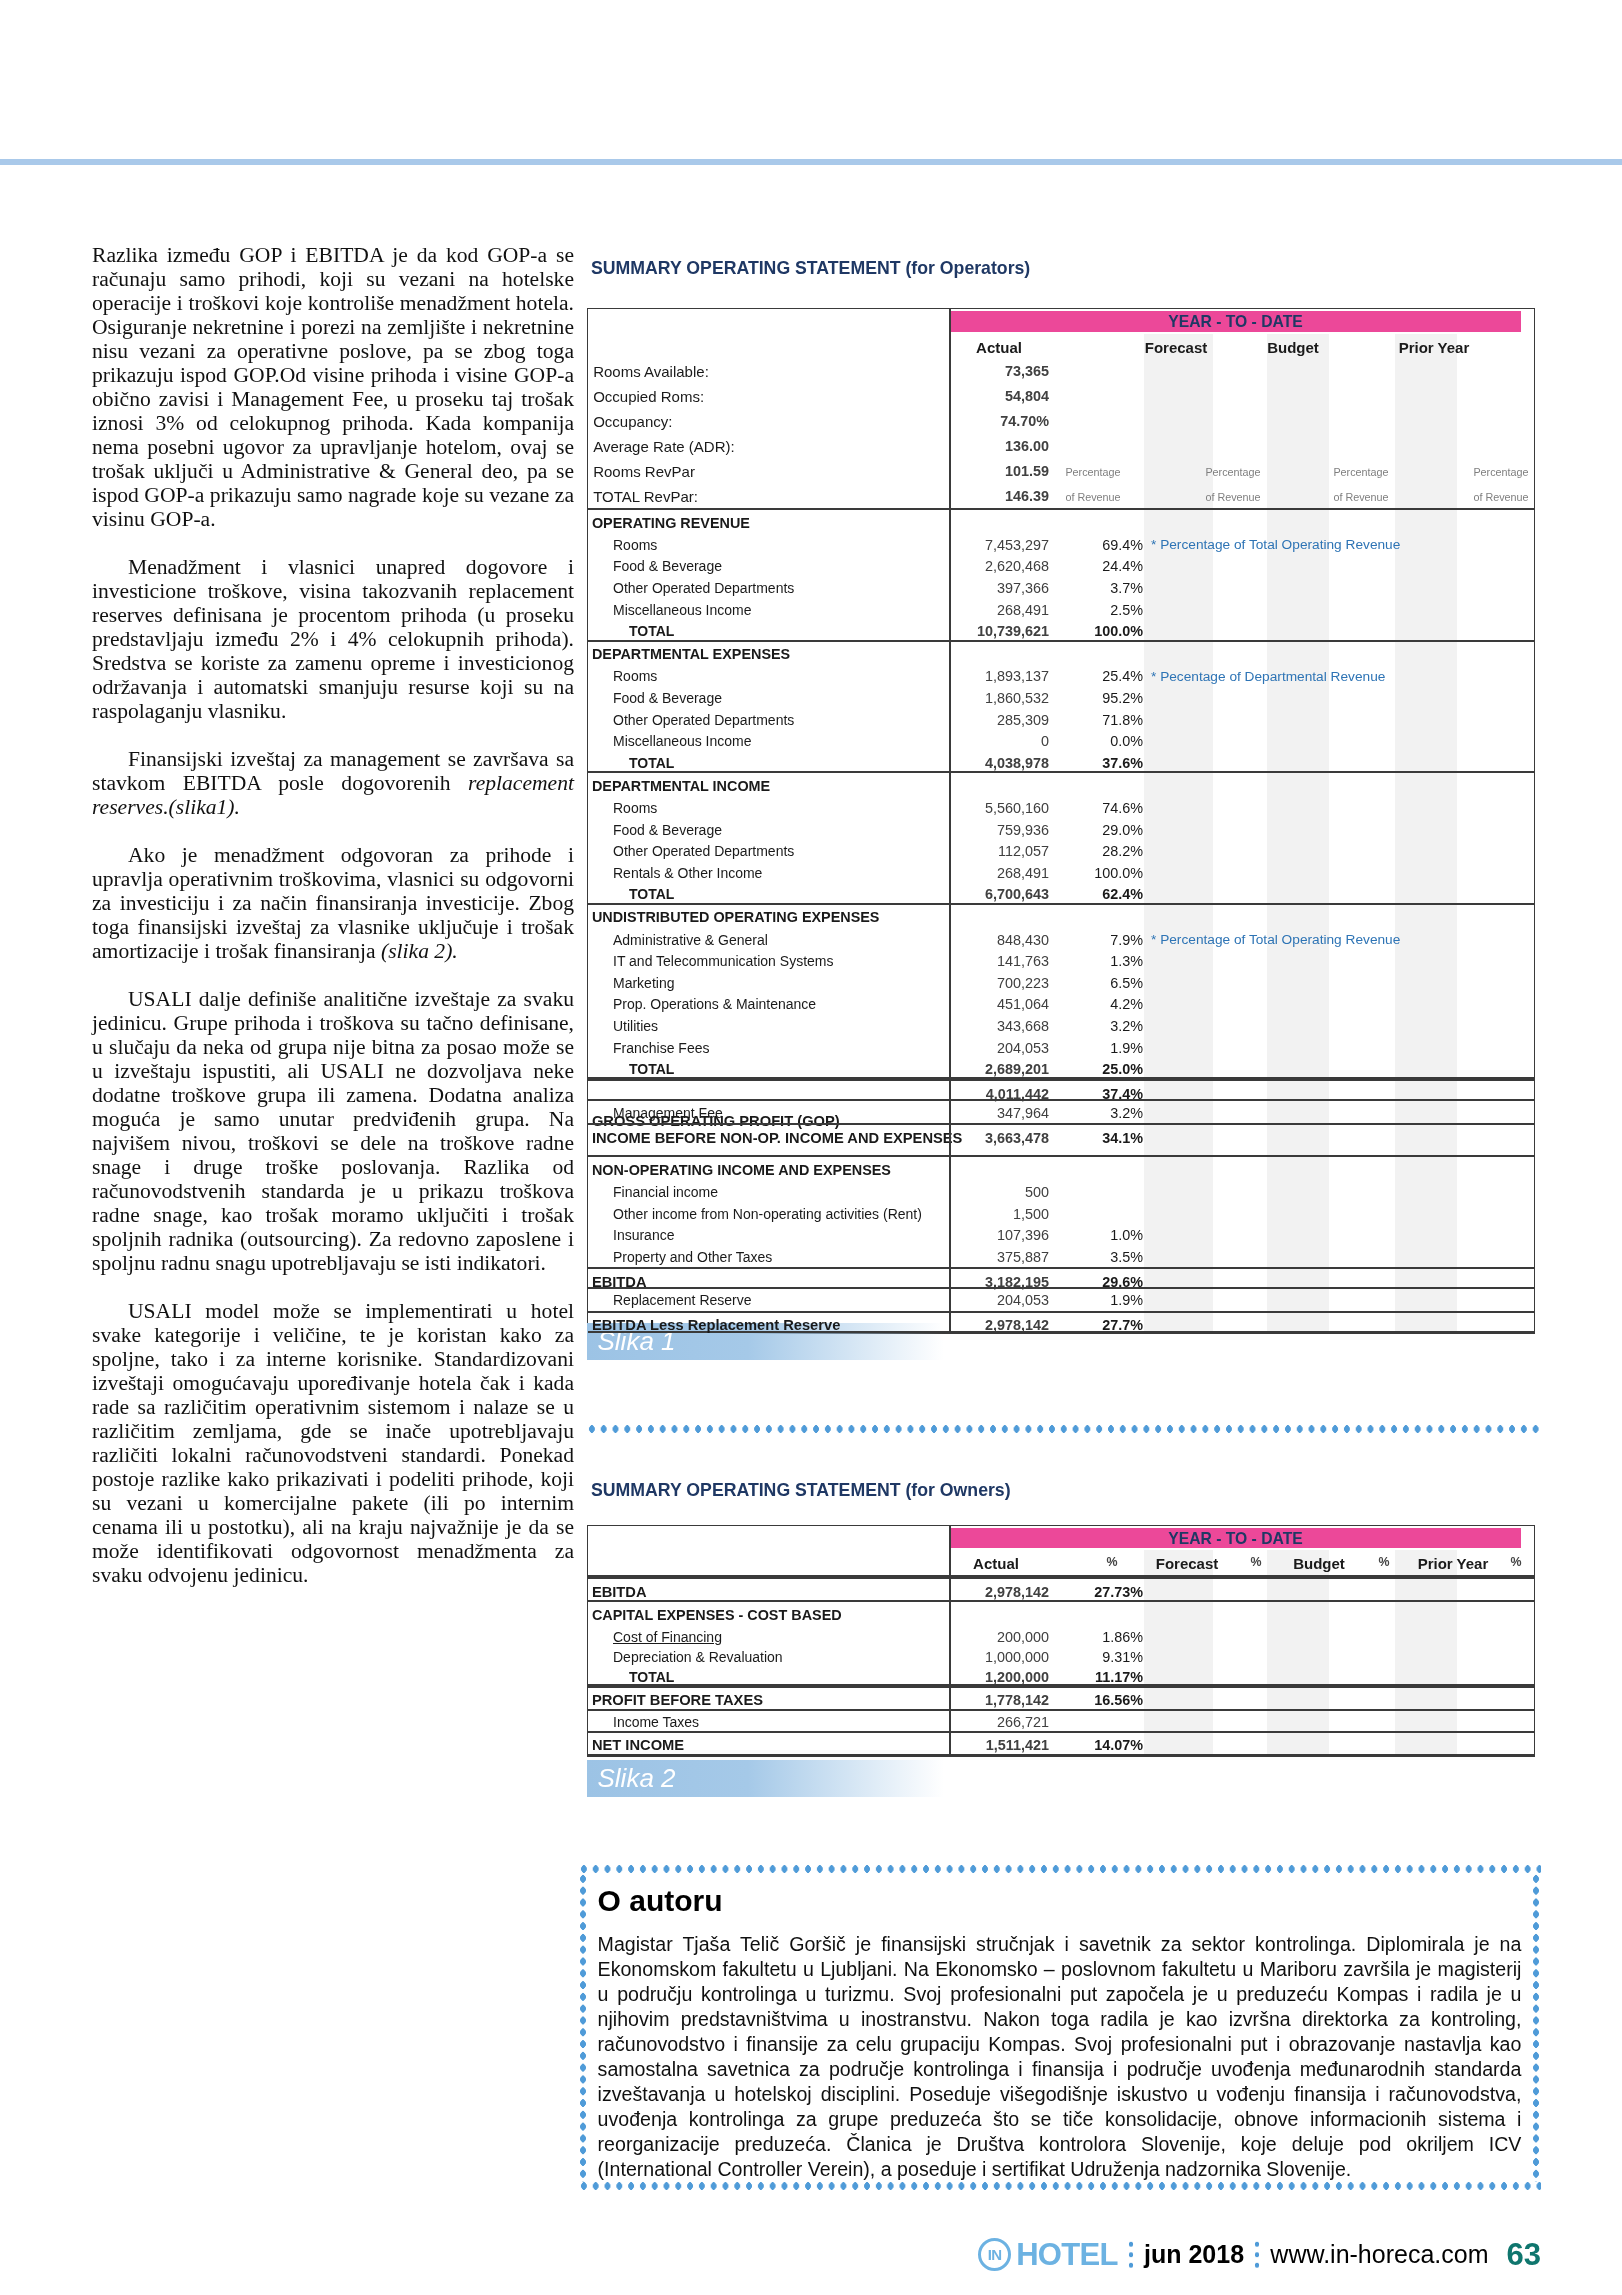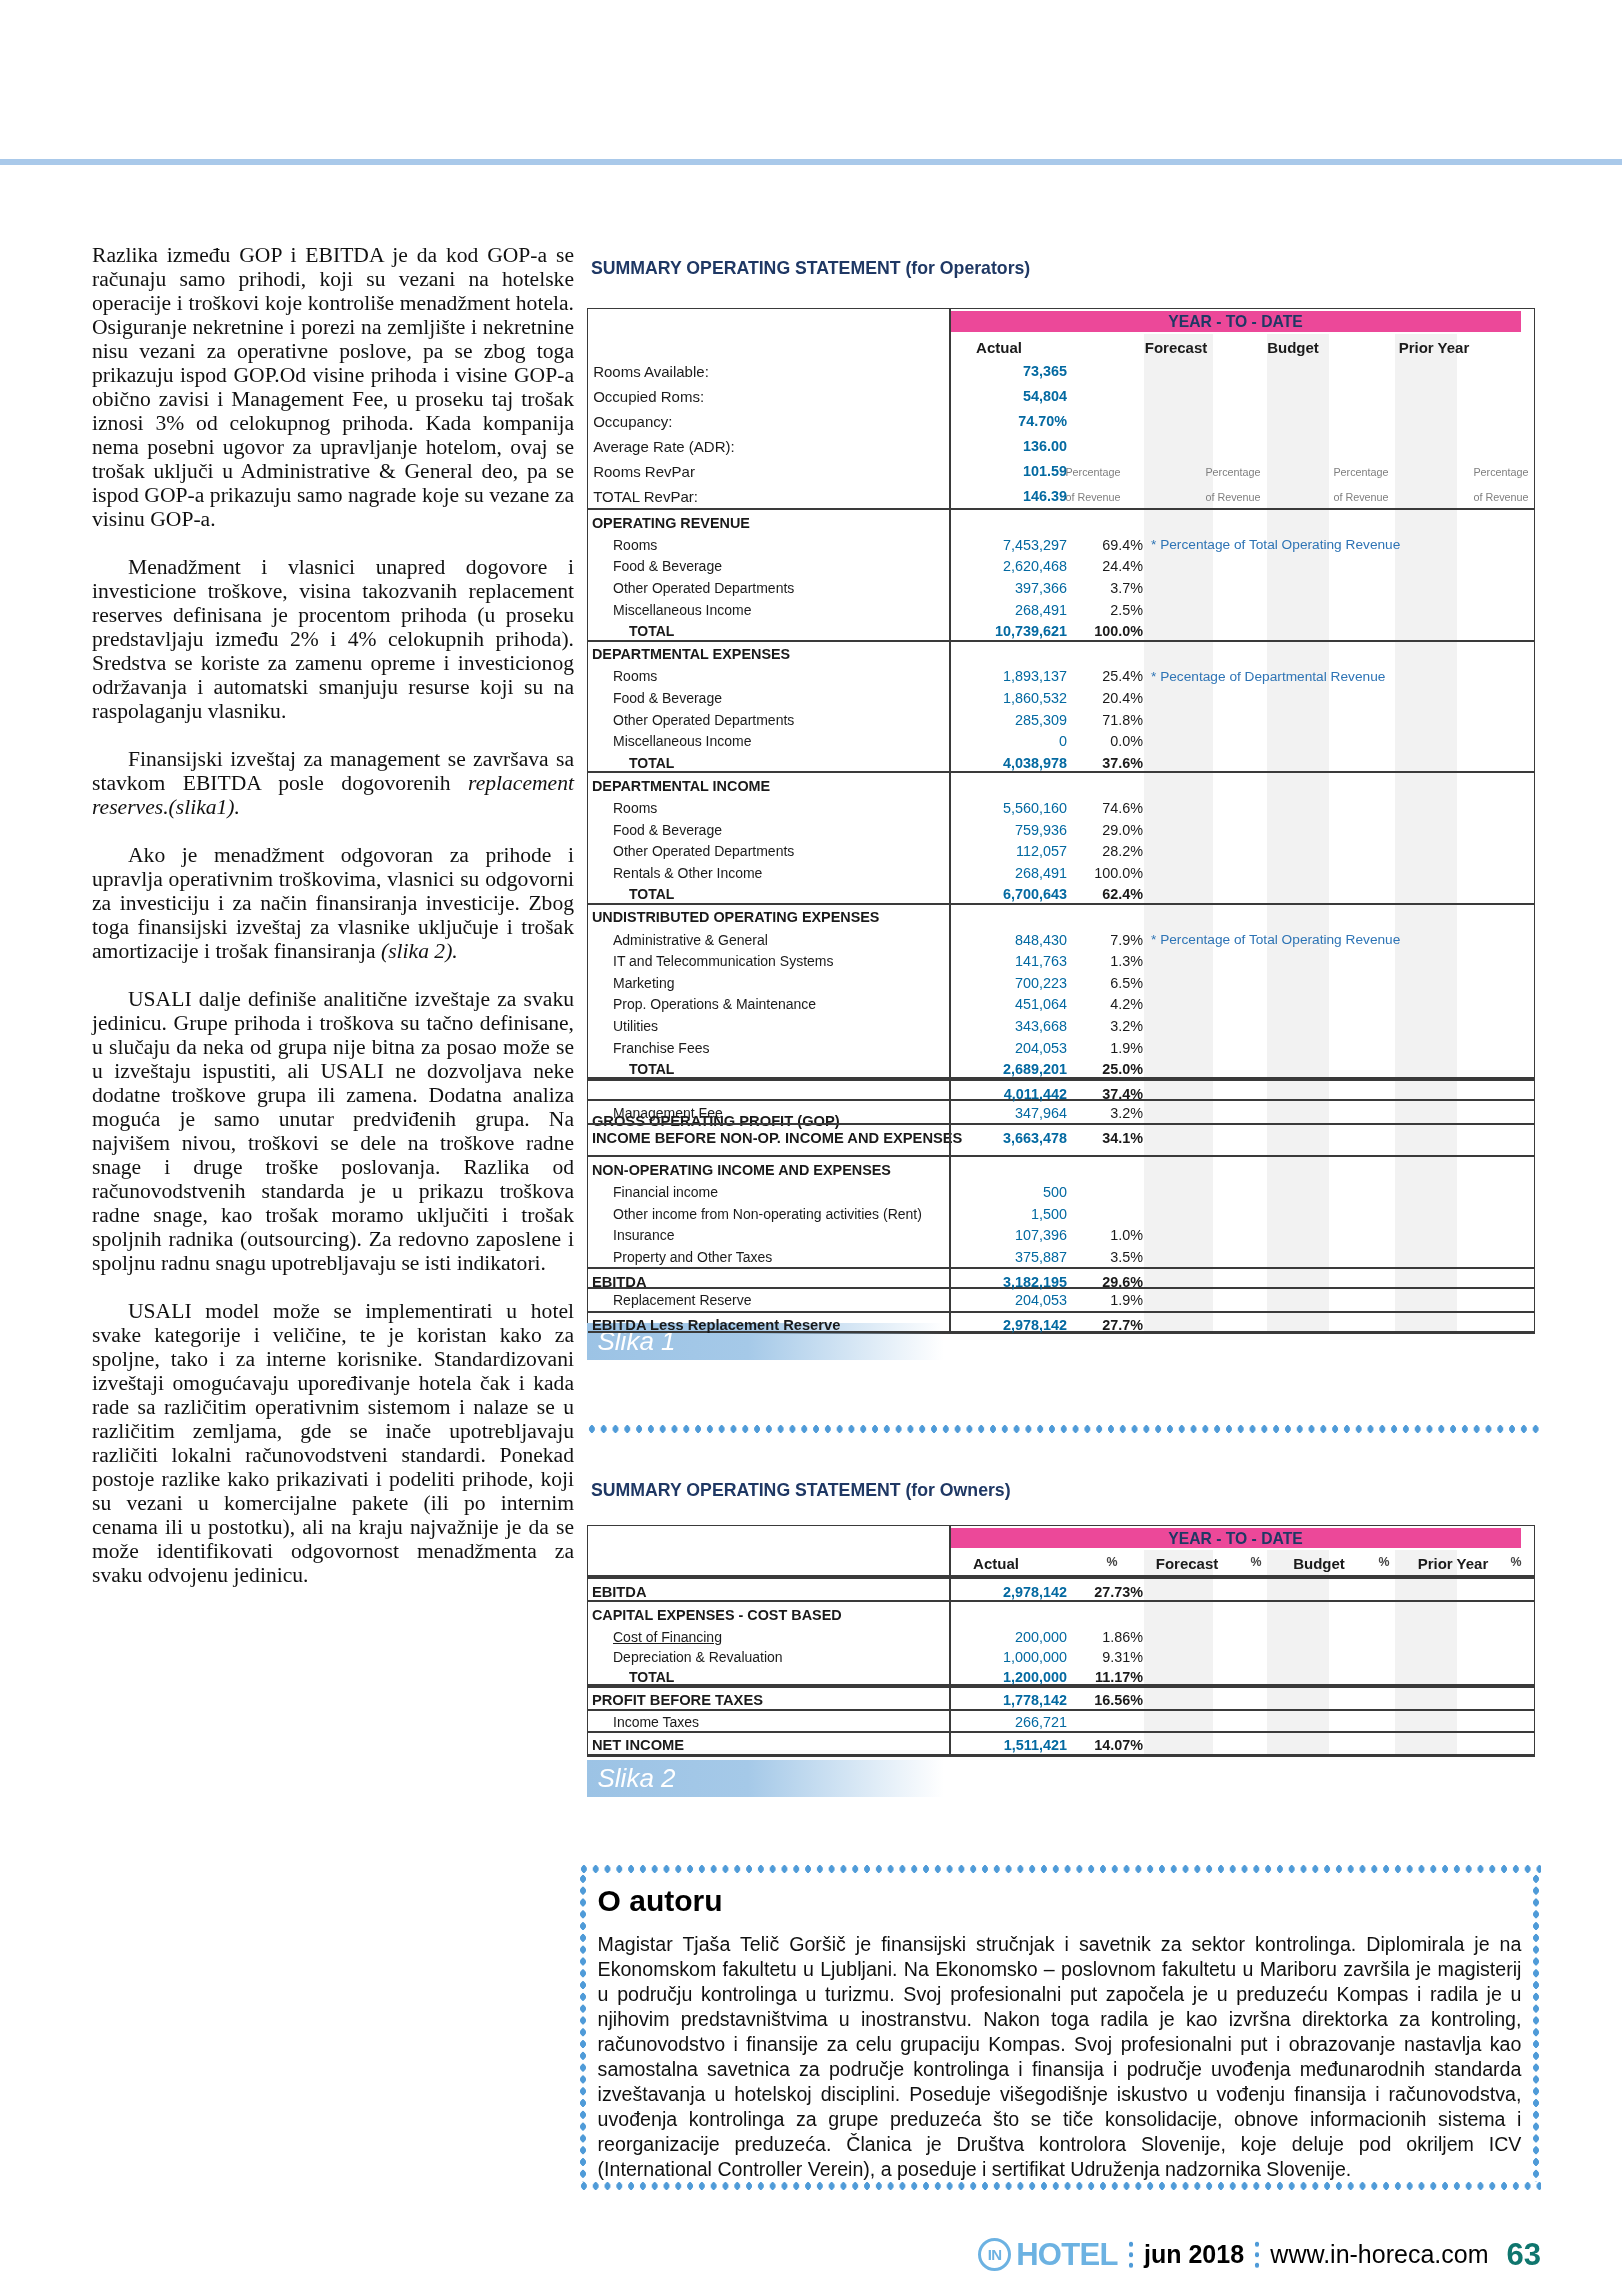--- a/index.html
+++ b/index.html
@@ -29,21 +29,21 @@
   .band-cell { position:absolute; left:362px; width:571px; top:2px; bottom:2px; background:#ec4899;
                color:#1f3864; font-weight:bold; font-size:15.7px; text-align:center; line-height:21.6px; }
   .hcell { position:absolute; transform:translateX(-50%); font-weight:bold; font-size:15px;
            color:#1a1a1a; white-space:nowrap; top:5.2px; }
   .hcell.pct-hdr { font-size:12.4px; color:#444; }
   .lbl { position:absolute; left:5.2px; font-size:15px; color:#1a1a1a; white-space:nowrap; }
   .lbl.ind { left:25px; font-size:14px; }
   .lbl.tot { left:41px; font-size:14px; font-weight:bold; }
   .sec  { position:absolute; left:3.9px; font-size:14.4px; font-weight:bold; color:#1a1a1a; white-space:nowrap; }
   .maj  { position:absolute; left:3.9px; font-size:14.7px; font-weight:bold; color:#1a1a1a; white-space:nowrap; }
-  .val { position:absolute; left:380px; width:99px; text-align:right; font-size:14.4px; color:#0369a1; }
+  .val { position:absolute; left:362px; width:99px; text-align:right; font-size:14.4px; color:#404040; }
   .pctv { position:absolute; left:461px; width:94px; text-align:right; font-size:14.4px; color:#1a1a1a; }
   .b { font-weight:bold; }
   .bluenote { position:absolute; left:563px; font-size:13.7px; color:#2e74b5; white-space:nowrap; }
   .gnote { position:absolute; transform:translateX(-50%); font-size:10.8px; color:#7f7f7f; white-space:nowrap; }
 
   
   .slika { position:absolute; left:587px; width:357px; height:37px;
            background:linear-gradient(90deg, #9cc3e5 0%, #a5c9e8 45%, rgba(255,255,255,0) 100%);
            color:#ffffff; font-style:italic; font-size:26px; line-height:37px; padding-left:10.5px; }
 
@@ -170,21 +170,21 @@
       </div>
       <div class="trow" style="height: 21.6px;">
         <div class="lbl ind" style="top: 3.3px;">Rooms</div>
         <div class="val" style="top: 3.3px;">1,893,137</div>
         <div class="pctv" style="top: 3.3px;">25.4%</div>
         <div class="bluenote" style="top: 3.9px;">* Pecentage of Departmental Revenue</div>
       </div>
       <div class="trow" style="height: 21.6px;">
         <div class="lbl ind" style="top: 3.3px;">Food &amp; Beverage</div>
         <div class="val" style="top: 3.3px;">1,860,532</div>
-        <div class="pctv" style="top: 3.3px;">20.4%</div>
+        <div class="pctv" style="top: 3.3px;">95.2%</div>
       </div>
       <div class="trow" style="height: 21.6px;">
         <div class="lbl ind" style="top: 3.3px;">Other Operated Departments</div>
         <div class="val" style="top: 3.3px;">285,309</div>
         <div class="pctv" style="top: 3.3px;">71.8%</div>
       </div>
       <div class="trow" style="height: 21.6px;">
         <div class="lbl ind" style="top: 3.3px;">Miscellaneous Income</div>
         <div class="val" style="top: 3.3px;">0</div>
         <div class="pctv" style="top: 3.3px;">0.0%</div>

